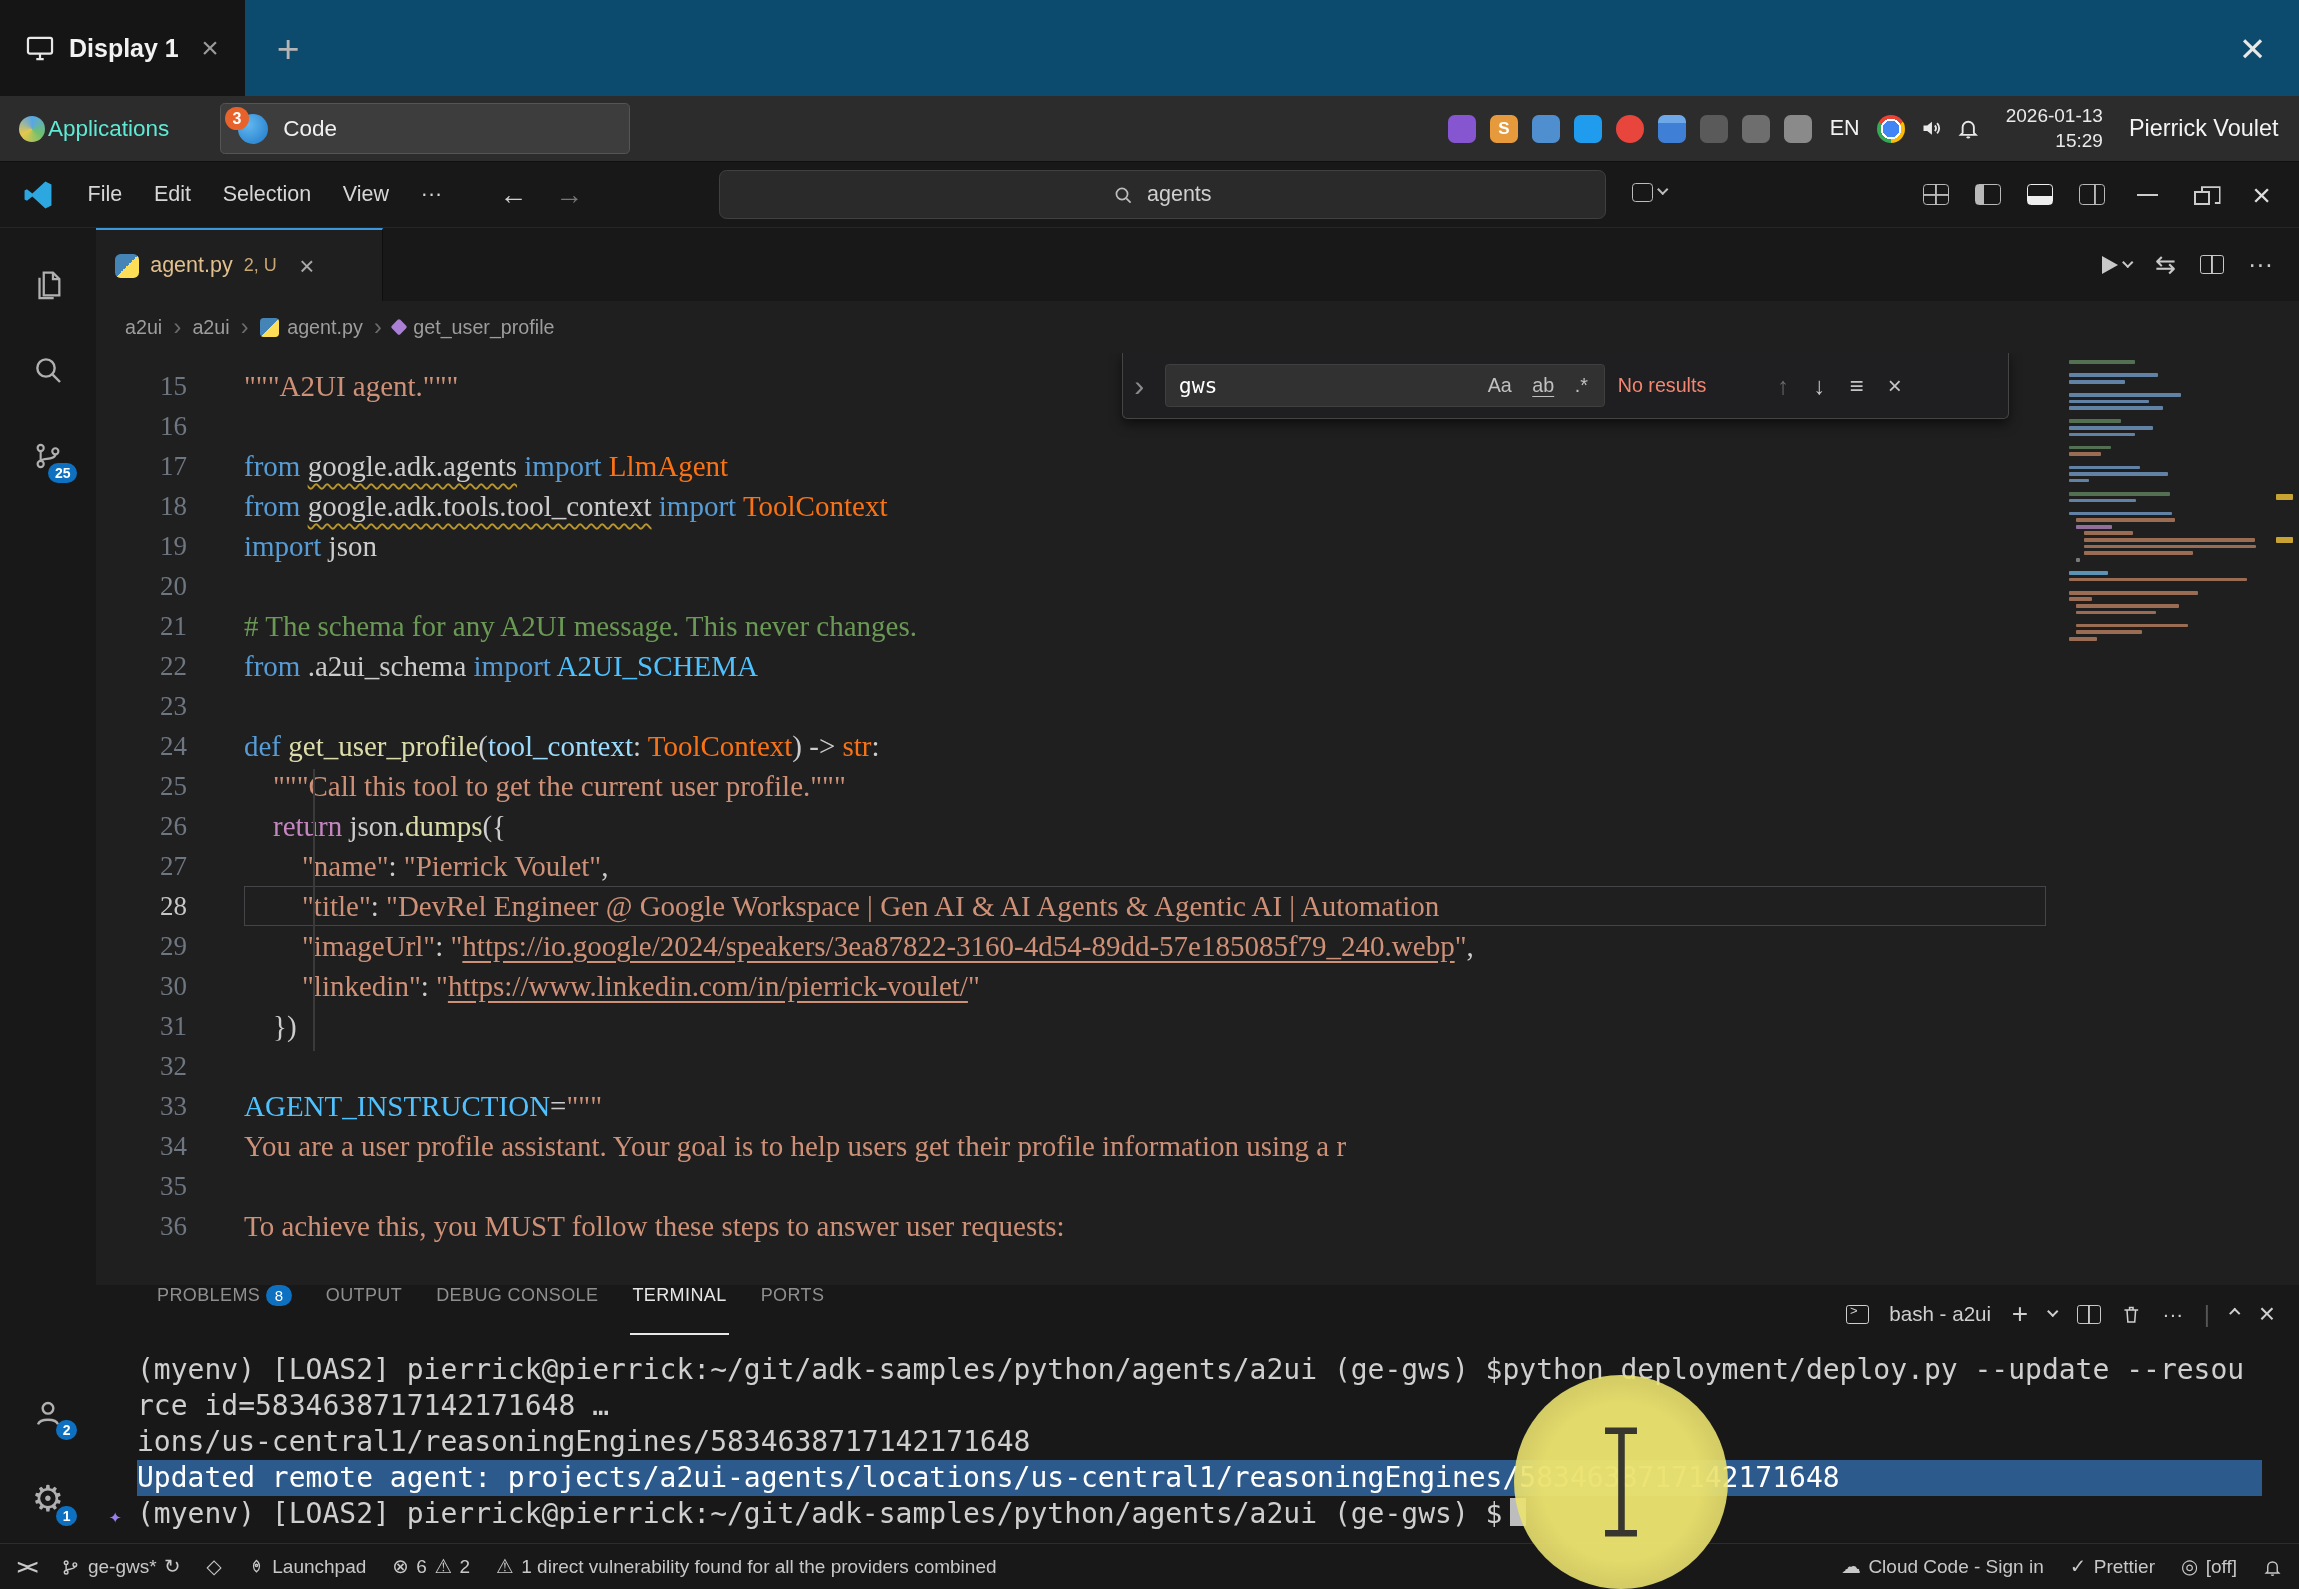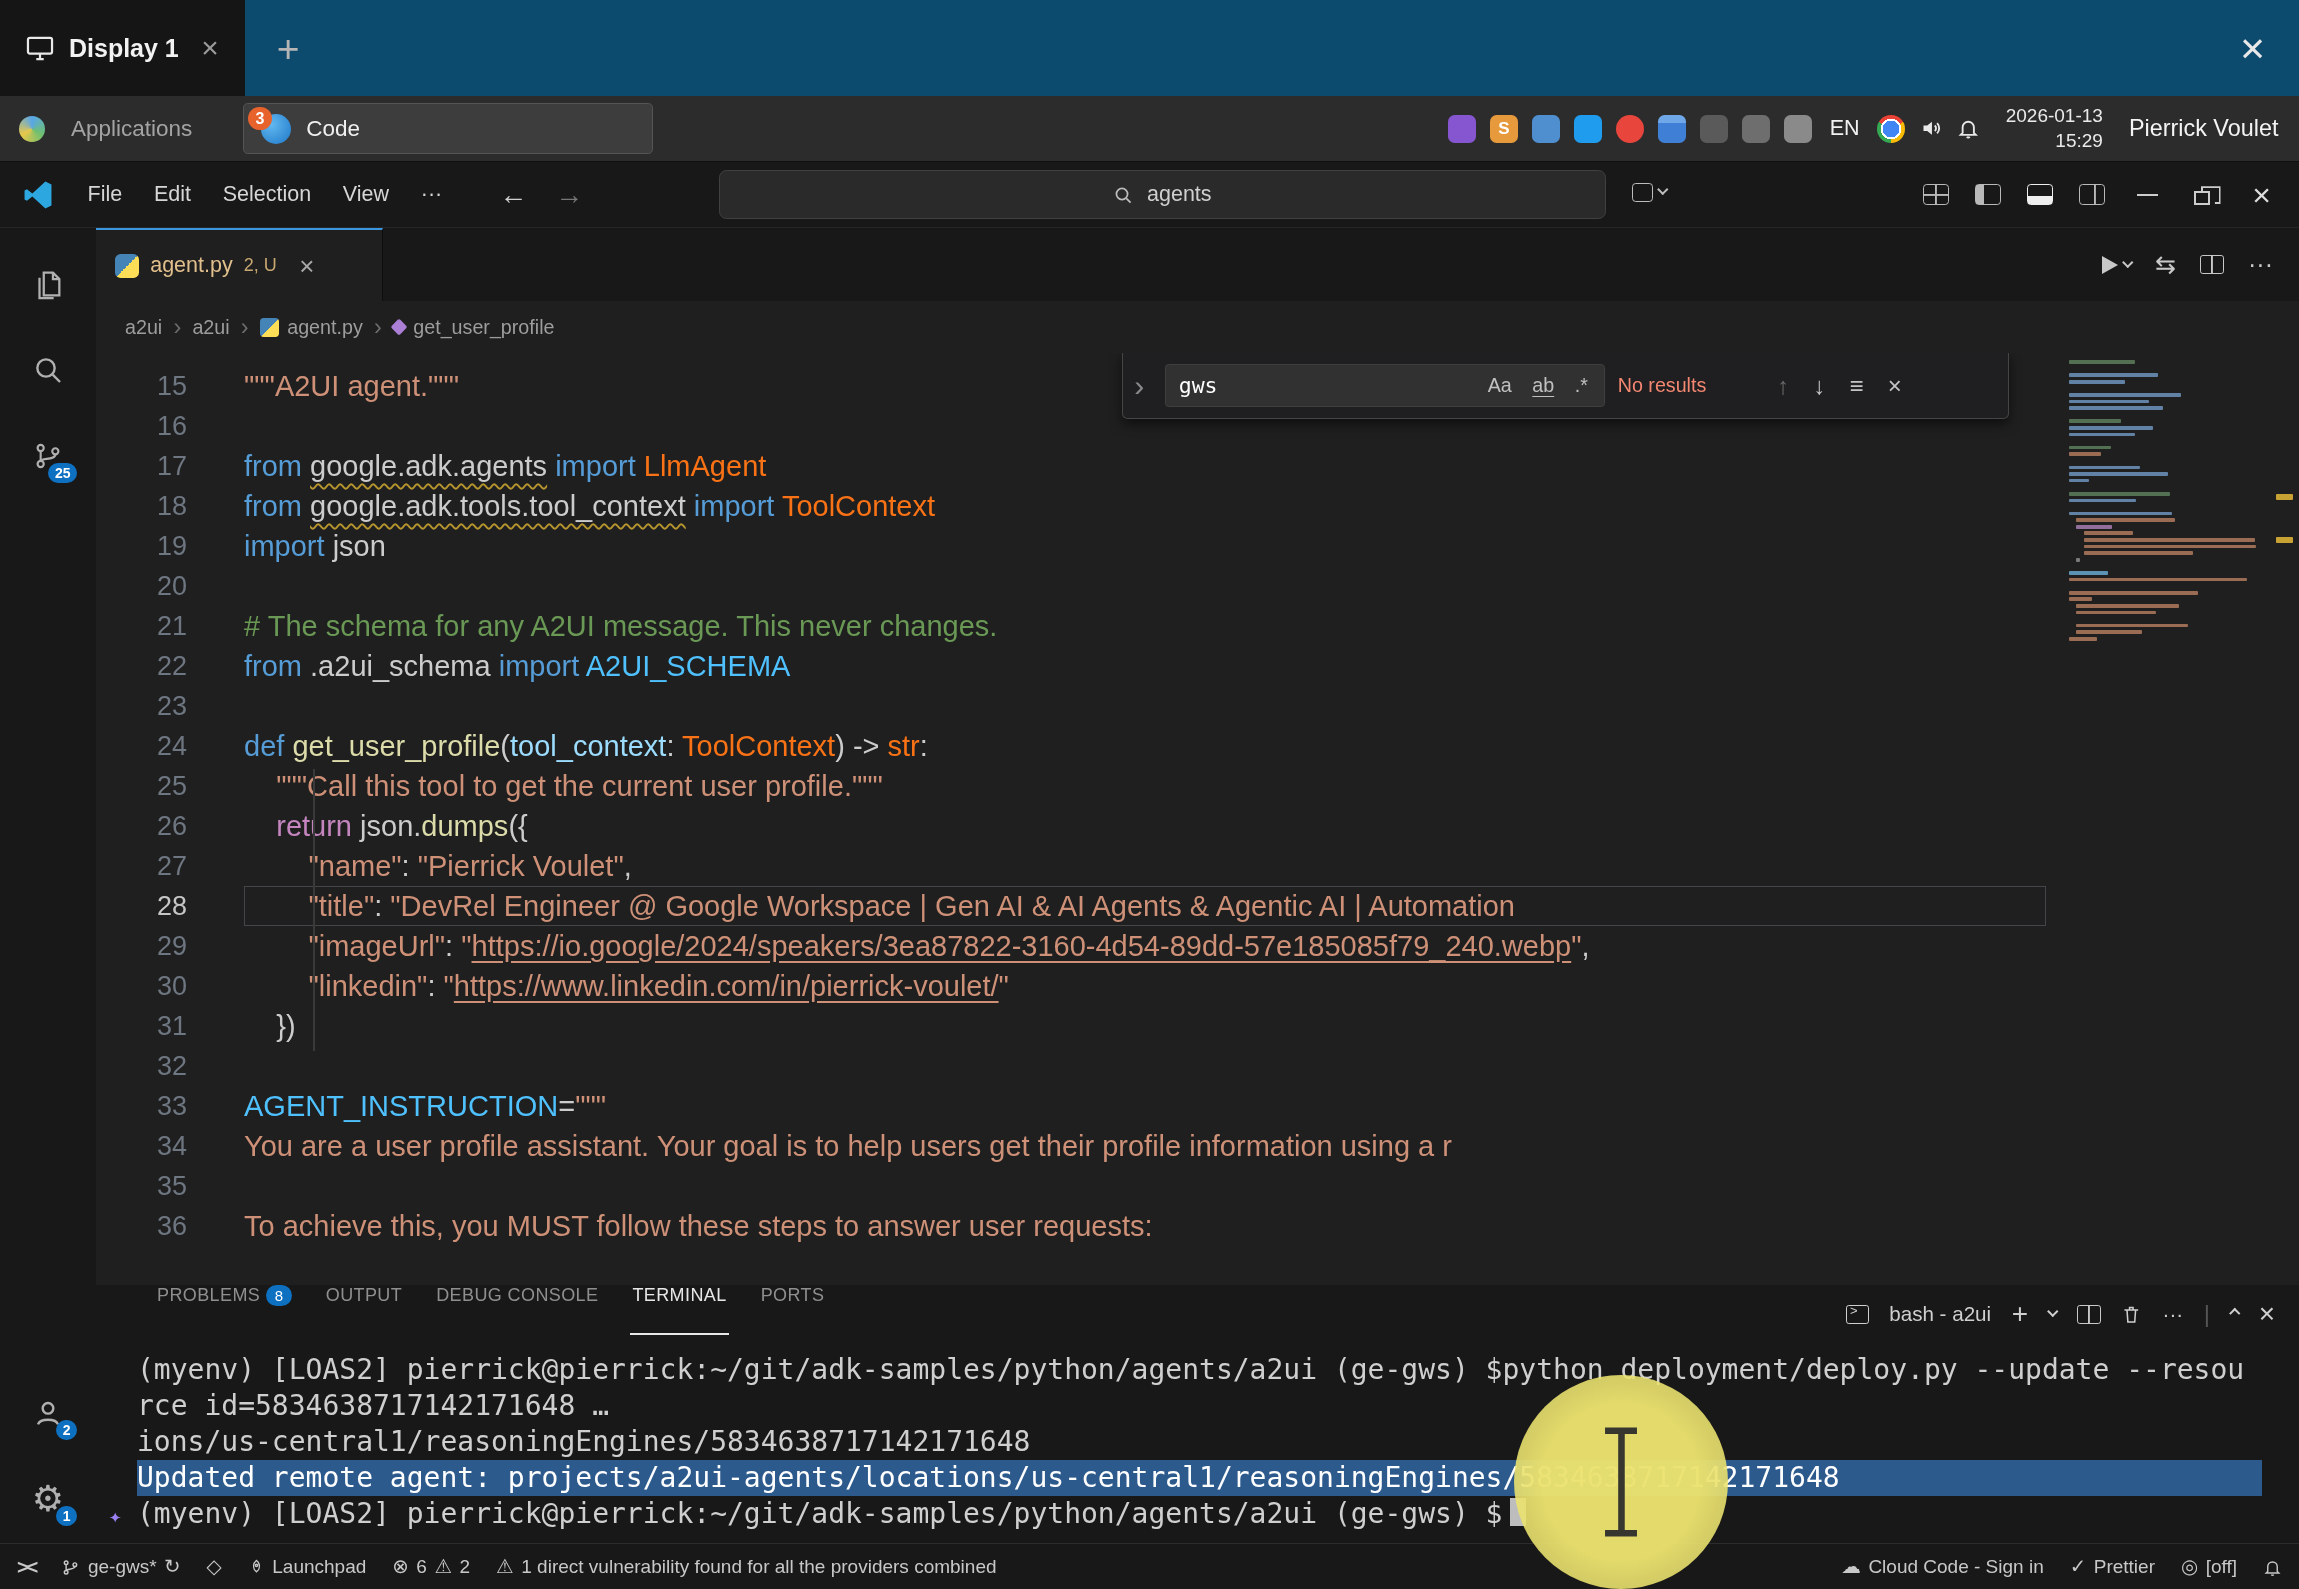--- a/index.html
+++ b/index.html
@@ -10,21 +10,21 @@
 
 .bar1{height:96px;background:#0c4a6e;display:flex;align-items:center}
 .crd-tab{display:flex;align-items:center;gap:15px;height:100%;padding:0 26px;background:#151515}
 .crd-title{font-size:25px;font-weight:bold;color:#f2f2f2}
 .crd-x{font-size:30px;color:#9a9a9a;margin-left:7.5px;line-height:1}
 .crd-plus{font-size:39px;color:#b5b5b5;margin-left:32px;font-weight:300;line-height:1}
 .crd-close{margin-left:auto;margin-right:34px;font-size:43px;color:#e8e8e8;font-weight:300;line-height:1}
 
 
 .bar2{height:66px;background:#2c2c2c;display:flex;align-items:center;border-bottom:0.9px solid #101010}
-.apps{display:flex;align-items:center;gap:26px;padding:0 19px;height:100%;font-size:22.5px;color:#a3a3a3}
+.apps{display:flex;align-items:center;gap:3px;padding:0 19px;height:100%;font-size:22.5px;color:#5eead4}
 .apps-icon{width:26px;height:26px;border-radius:50%;background:conic-gradient(#58a6e8,#6fc06f,#e8c84a,#58a6e8)}
 .win-btn{display:flex;align-items:center;gap:15px;height:51px;width:410px;margin-left:32px;background:#3d3d3d;
   border:0.9px solid #555;border-radius:4.7px;padding:0 17px;font-size:22.5px;color:#f0f0f0}
 .code-ic{width:30px;height:30px;border-radius:50%;background:radial-gradient(circle at 35% 35%,#62b8f0,#1e78c8);position:relative;flex:none}
 .code-badge{position:absolute;left:-13px;top:-6.6px;background:#e8622c;color:#fff;font-size:16px;font-weight:bold;
   border-radius:50%;width:23.4px;height:23.4px;display:flex;align-items:center;justify-content:center}
 .tray{margin-left:auto;display:flex;align-items:center;gap:14px}
 .tile{width:28px;height:28px;border-radius:6.6px;display:flex;align-items:center;justify-content:center;
   font-size:17px;color:#fff;font-weight:bold;flex:none}
 .en{font-size:21.5px;color:#f2f2f2;margin:0 3.7px}
@@ -87,21 +87,21 @@
 .spliti{width:24px;height:19px;border:1.9px solid #c8c8c8;border-radius:2.8px;background:linear-gradient(#c8c8c8,#c8c8c8) 50% 0/1.9px 100% no-repeat}
 
 
 .breadcrumb{height:52px;background:#1f1f1f;display:flex;align-items:center;padding-left:29px;font-size:19.7px;color:#9d9d9d;gap:11.2px}
 .bsep{color:#6d6d6d;font-size:23.4px}
 .bcpart{display:flex;align-items:center;gap:8.4px}
 .symic{width:12px;height:12px;background:#ab7fd6;transform:rotate(45deg);border-radius:1.9px}
 
 
 .editor{position:relative;flex:1;background:#1f1f1f;overflow:hidden}
-.code-area{padding:13px 253px 0 0;font-family:Liberation Sans, sans-serif;font-size:29px}
+.code-area{padding:13px 253px 0 0;font-family:Liberation Serif, serif;font-size:29px}
 .cl{display:flex;height:40px;line-height:40px;white-space:pre}
 .ln{width:91px;text-align:right;color:#6e7681;flex:none;font-size:27px}
 .cl.active .ln{color:#c6c6c6}
 .lc{flex:1;margin-left:57px;white-space:pre;min-width:0}
 .cl.active .lc{outline:1.9px solid #454549;outline-offset:-1.9px}
 .tk-k{color:#569cd6}.tk-c{color:#c586c0}.tk-s{color:#ce9178}.tk-m{color:#6a9955}.tk-f{color:#dcdcaa}
 .tk-t{color:#f97316}.tk-v{color:#9cdcfe}.tk-n{color:#4fc1ff}.tk-p{color:#cccccc}
 .tk-u{color:#ce9178;text-decoration:underline;text-underline-offset:4.7px}
 .tk-w{color:#cccccc;text-decoration:underline wavy #b8962e;text-decoration-thickness:1.9px;text-underline-offset:6.6px}
 .indent-guide{position:absolute;left:217px;top:416px;width:1.9px;height:282px;background:#3a3a3a}

